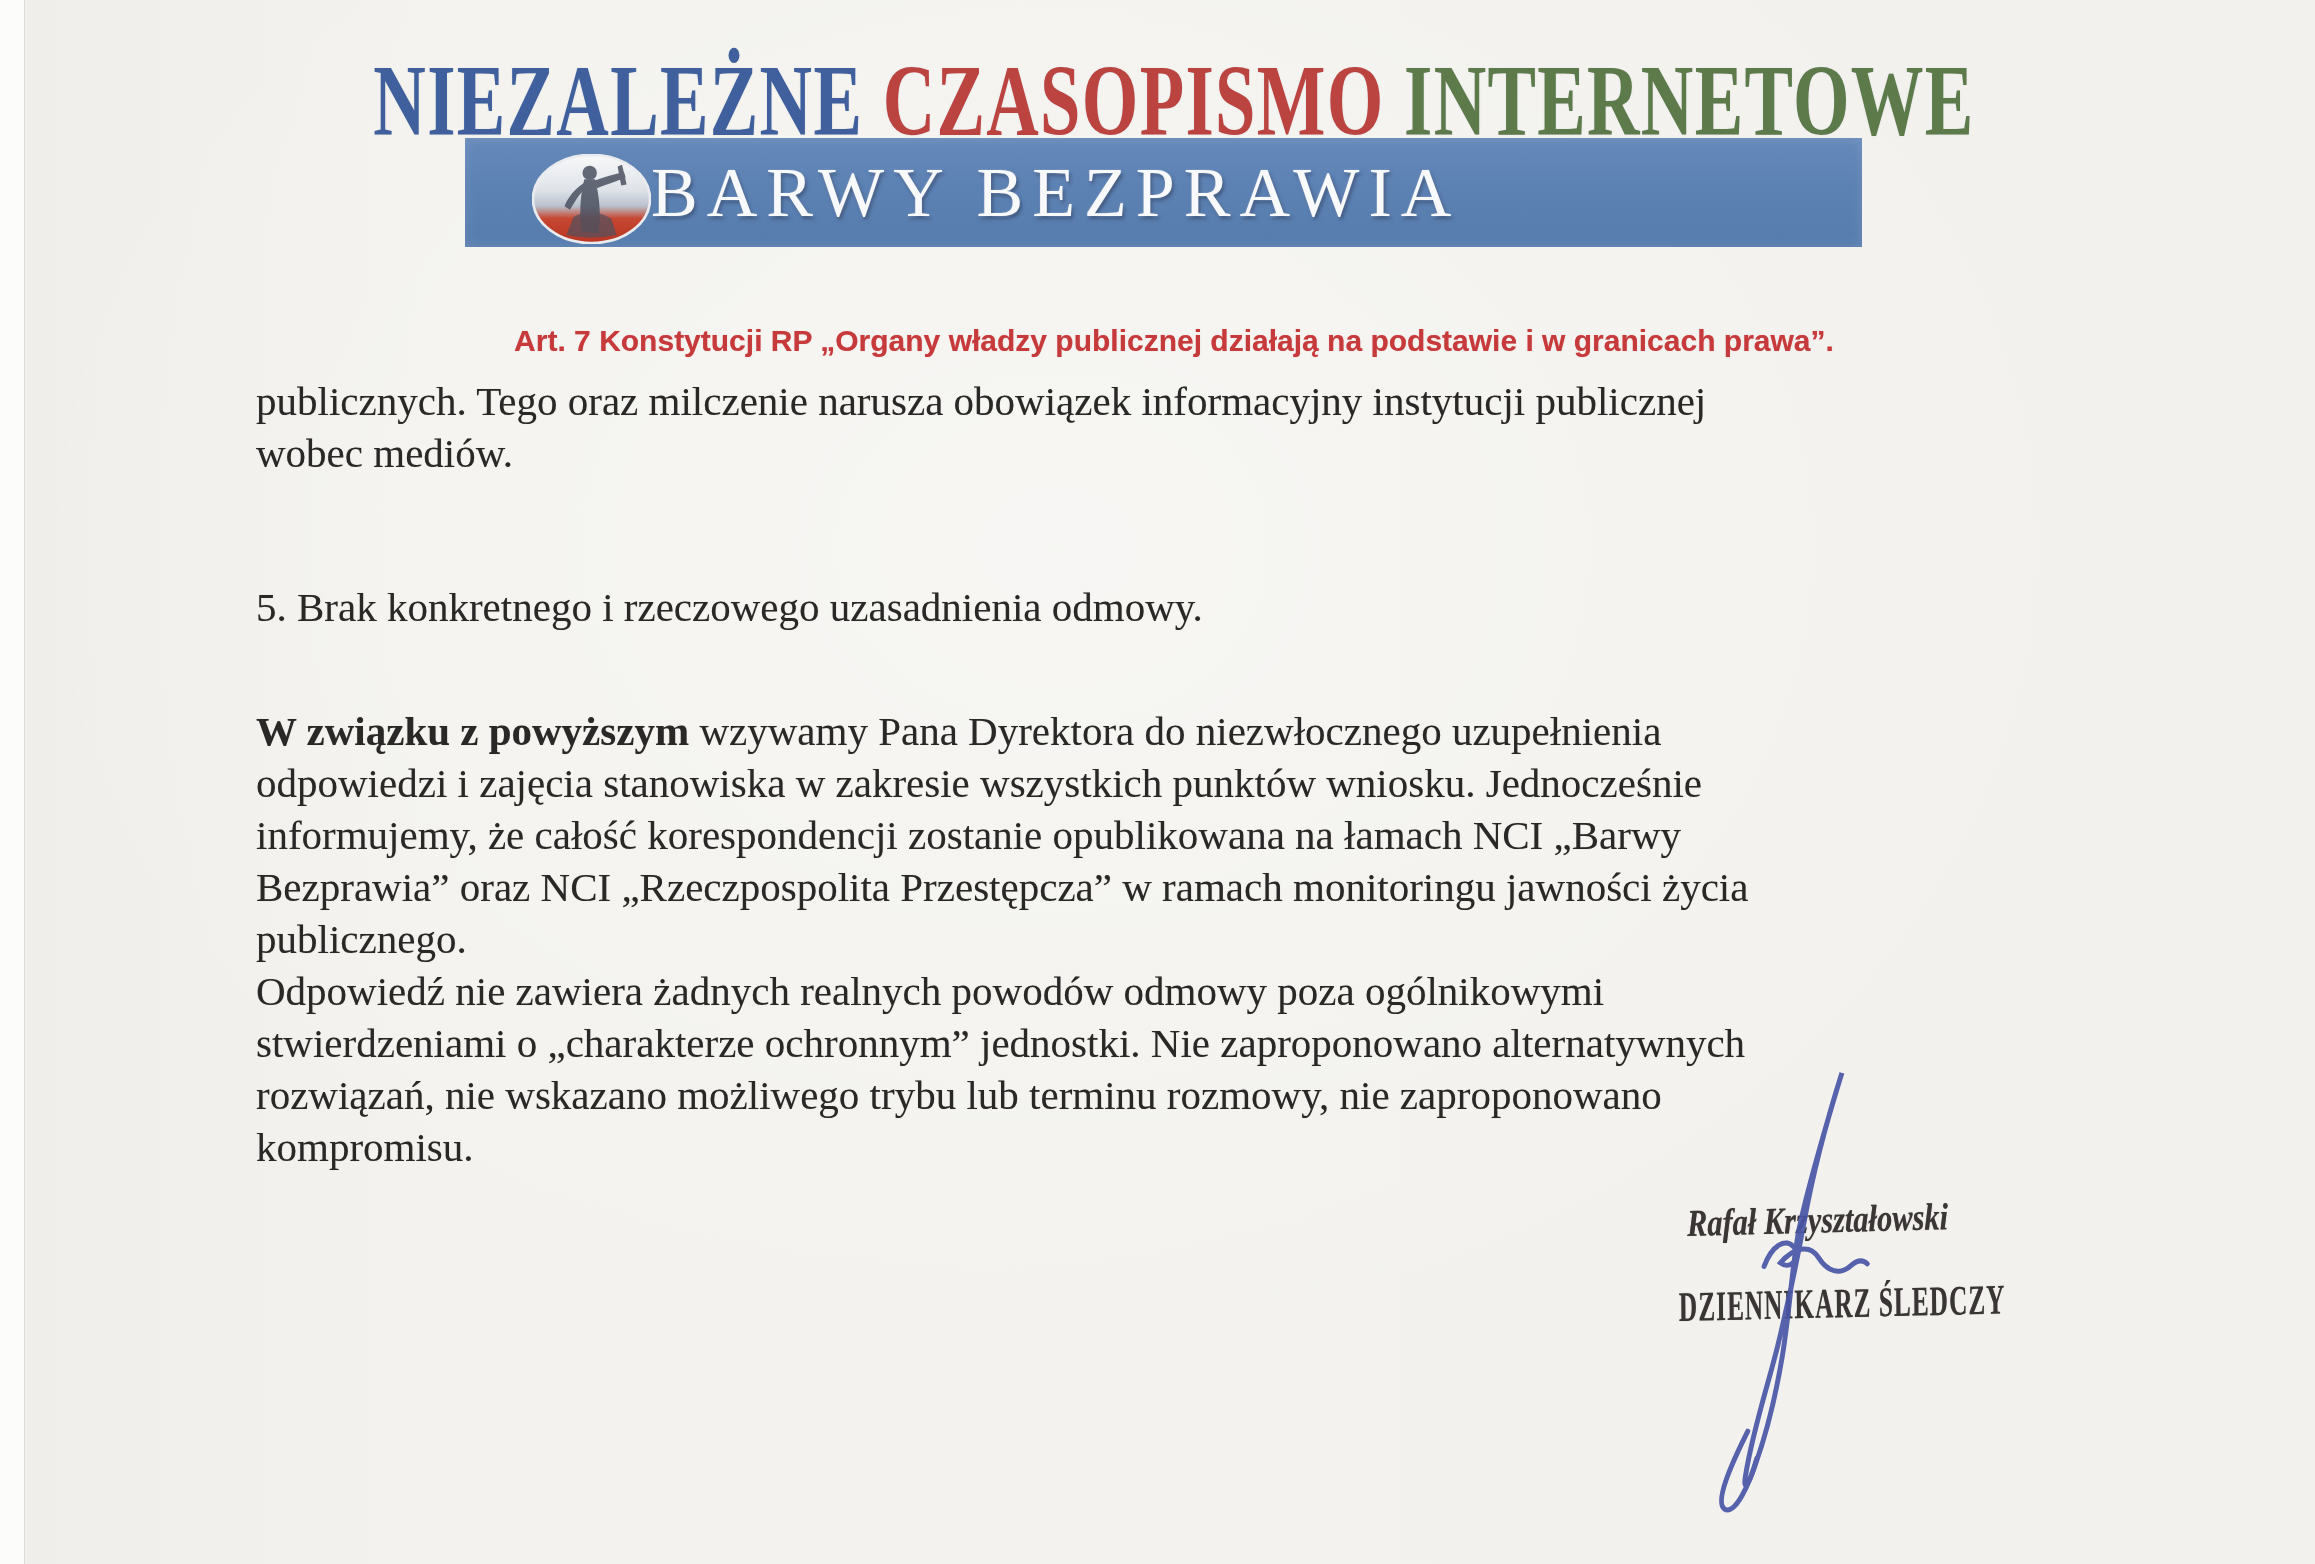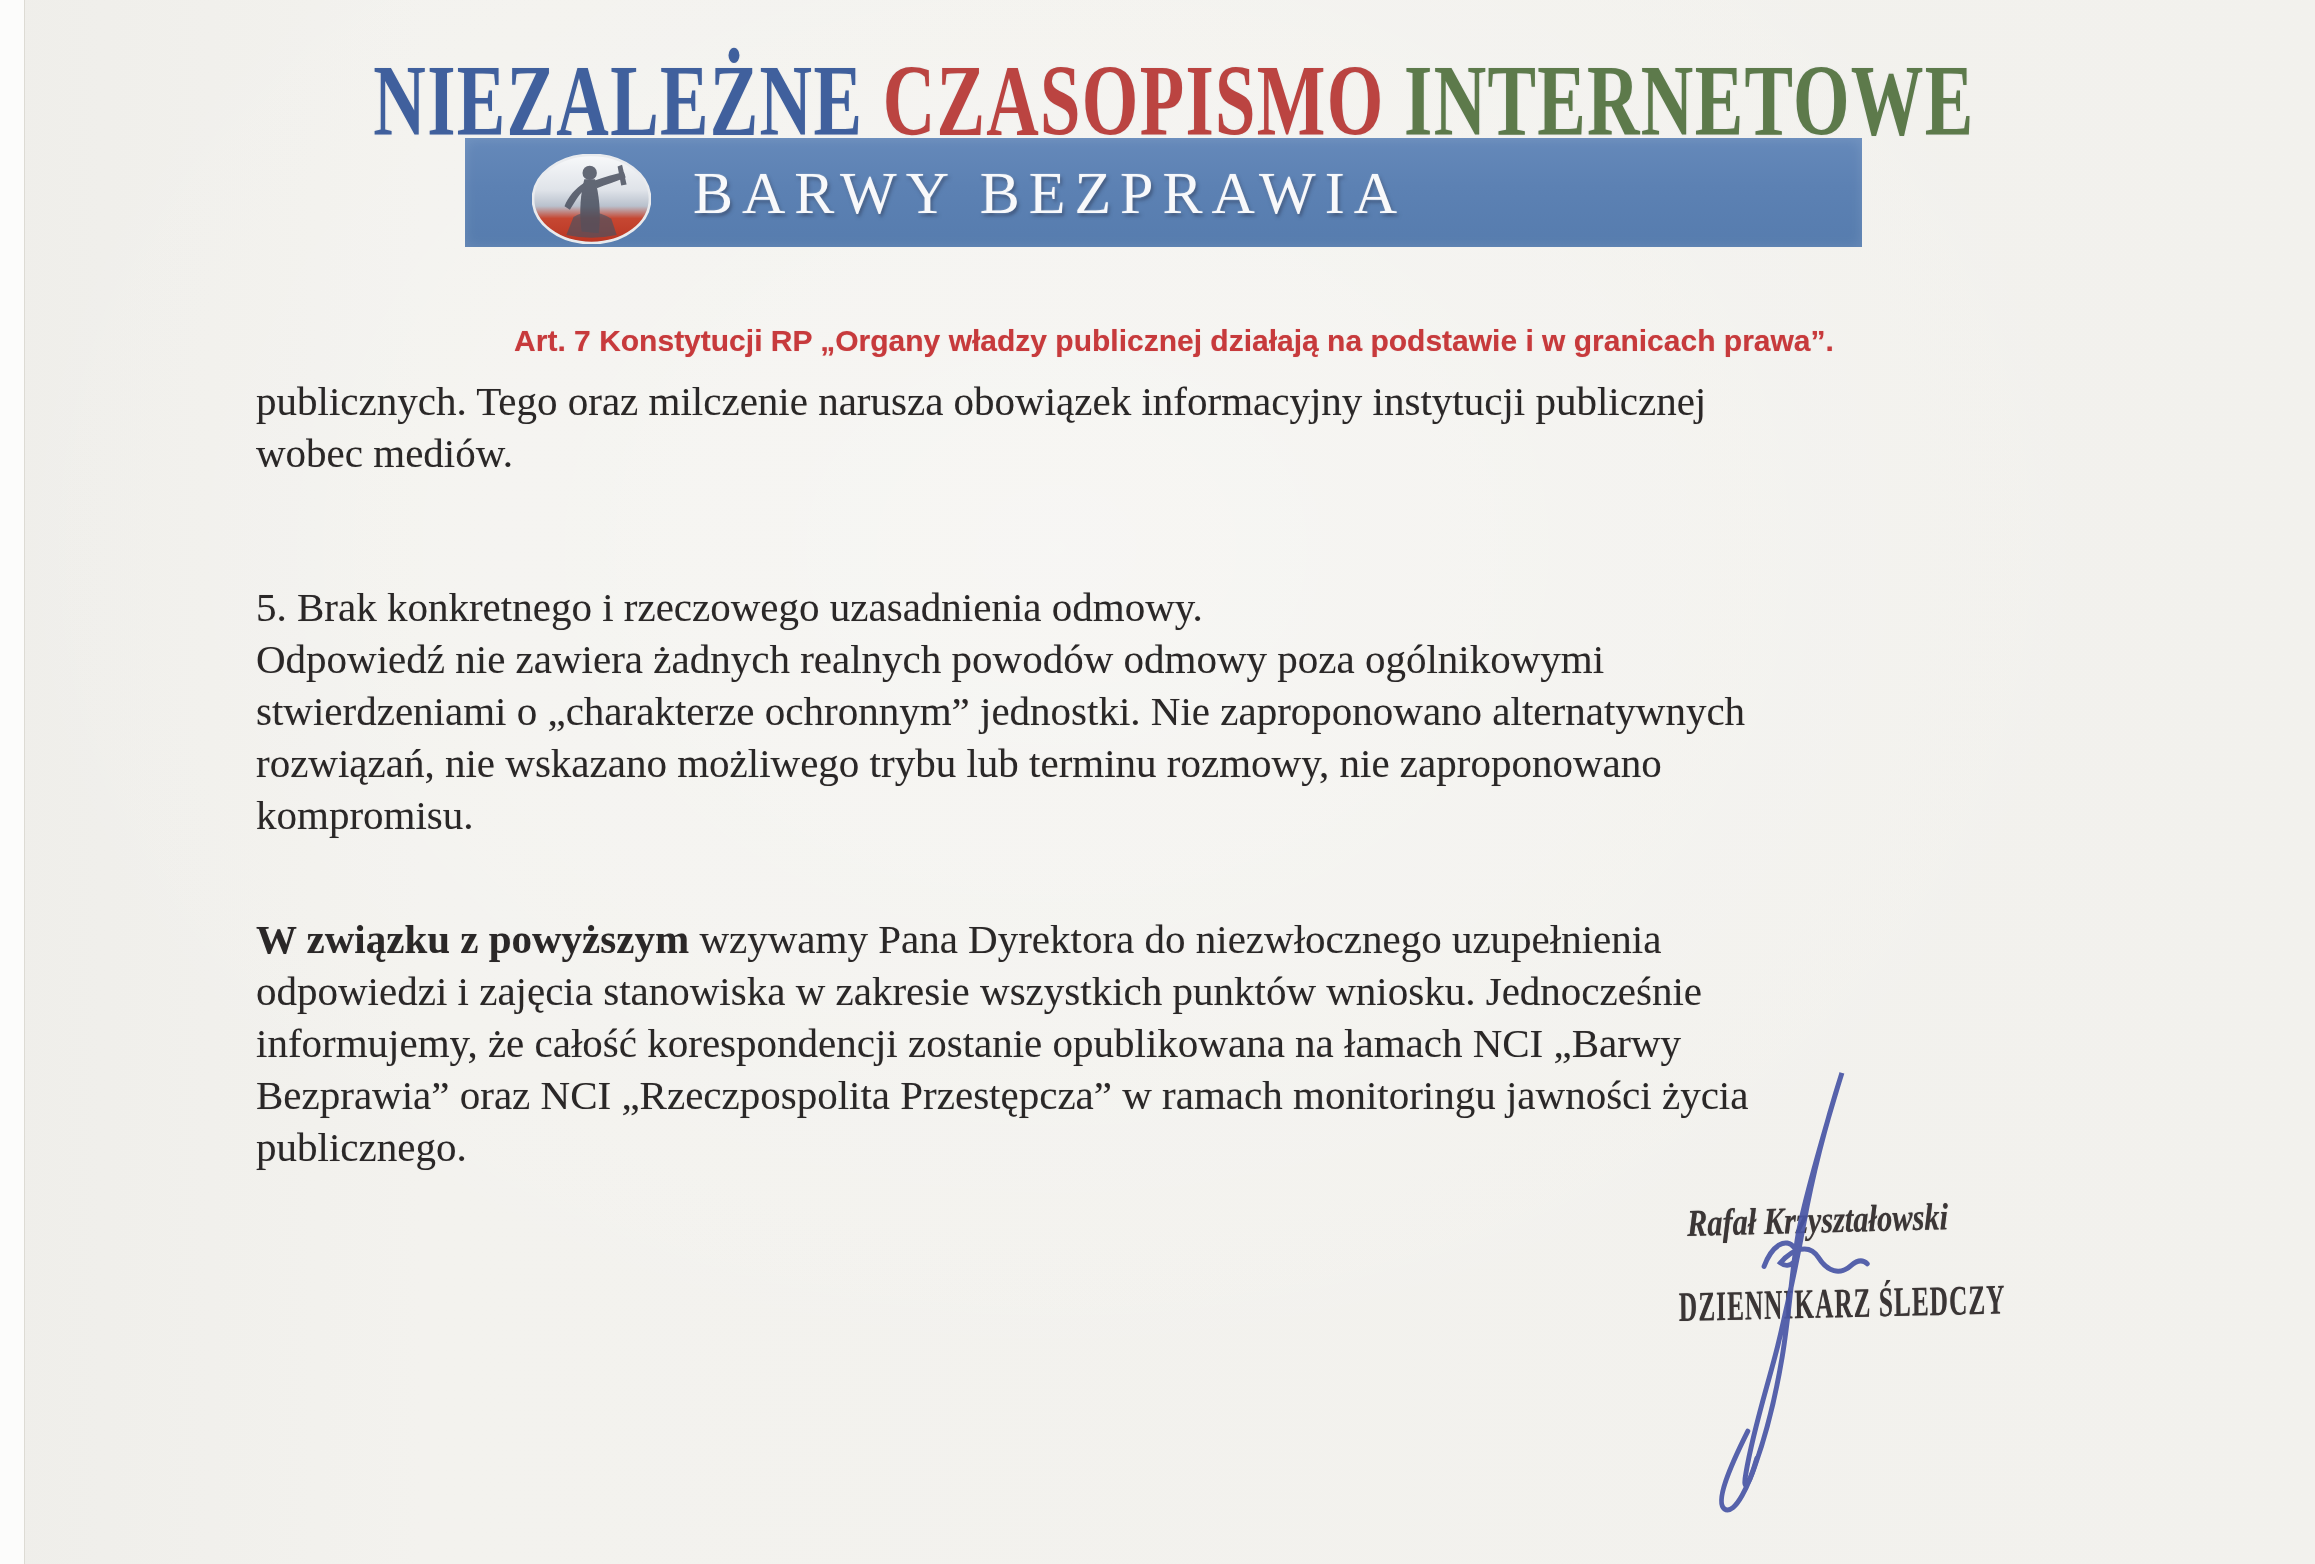--- a/index.html
+++ b/index.html
@@ -38,22 +38,21 @@
   .w-green{color:#5d7a4b;}
   .banner{
     position:absolute;left:465px;top:138px;width:1397px;height:109px;
     background:linear-gradient(180deg,#6589ba 0%,#5c81b3 45%,#567cae 100%);
     display:flex;align-items:center;
     padding-left:67px;box-sizing:border-box;
     box-shadow:inset 0 0 12.7px rgba(255,255,255,.12);
   }
   .logo{display:inline-block;width:119px;height:90px;margin-top:12.7px;flex:0 0 auto;}
   .banner-title{
-    margin-left:42px;
-    font-size:60px;letter-spacing:9px;line-height:1;
+    font-size:70px;letter-spacing:9px;line-height:1;
     color:#f8f9fb;font-weight:400;
     text-shadow:1.8px 2.7px 3.6px rgba(45,58,88,.55), 0 0 1.8px rgba(255,255,255,.4);
     white-space:nowrap;
   }
   .url-row{position:absolute;top:259px;left:0;right:0;text-align:center;}
   .site-url{
     display:inline-block;
     font-size:52px;font-weight:bold;letter-spacing:0.9px;
     color:#3f4c9e;
     border-bottom:7.2px solid #4450a0;
@@ -131,29 +130,29 @@
     <span class="banner-title">BARWY BEZPRAWIA</span>
   </div>
 
 
   <div class="motto">Art. 7 Konstytucji RP „Organy władzy publicznej działają na podstawie i w granicach prawa”.</div>
 
   <main class="letter-body">
     <p class="para">publicznych. Tego oraz milczenie narusza obowiązek informacyjny instytucji publicznej
 wobec mediów.</p>
     <p class="para heading">5. Brak konkretnego i rzeczowego uzasadnienia odmowy.</p>
-    <p class="para">Odpowiedź nie zawiera żadnych realnych powodów odmowy poza ogólnikowymi
-stwierdzeniami o „charakterze ochronnym” jednostki. Nie zaproponowano alternatywnych
-rozwiązań, nie wskazano możliwego trybu lub terminu rozmowy, nie zaproponowano
-kompromisu.</p>
     <p class="para p3"><strong class="lead">W związku z powyższym</strong><span> wzywamy Pana Dyrektora do niezwłocznego uzupełnienia
 odpowiedzi i zajęcia stanowiska w zakresie wszystkich punktów wniosku. Jednocześnie
 informujemy, że całość korespondencji zostanie opublikowana na łamach NCI „Barwy
 Bezprawia” oraz NCI „Rzeczpospolita Przestępcza” w ramach monitoringu jawności życia
 publicznego.</span></p>
+    <p class="para">Odpowiedź nie zawiera żadnych realnych powodów odmowy poza ogólnikowymi
+stwierdzeniami o „charakterze ochronnym” jednostki. Nie zaproponowano alternatywnych
+rozwiązań, nie wskazano możliwego trybu lub terminu rozmowy, nie zaproponowano
+kompromisu.</p>
   </main>
 
   <div class="stamp-name">Rafał Krzyształowski</div>
   <div class="stamp-title">DZIENNIKARZ ŚLEDCZY</div>
 
   <svg class="signature" viewBox="0 0 2560 1730" xmlns="http://www.w3.org/2000/svg" aria-hidden="true">
     <g stroke="#4956a6" stroke-width="5.5" fill="none" stroke-linecap="round" opacity="0.92">
 
       <path d="M2036,1186
                C2016,1252 1997,1316 1988,1362

